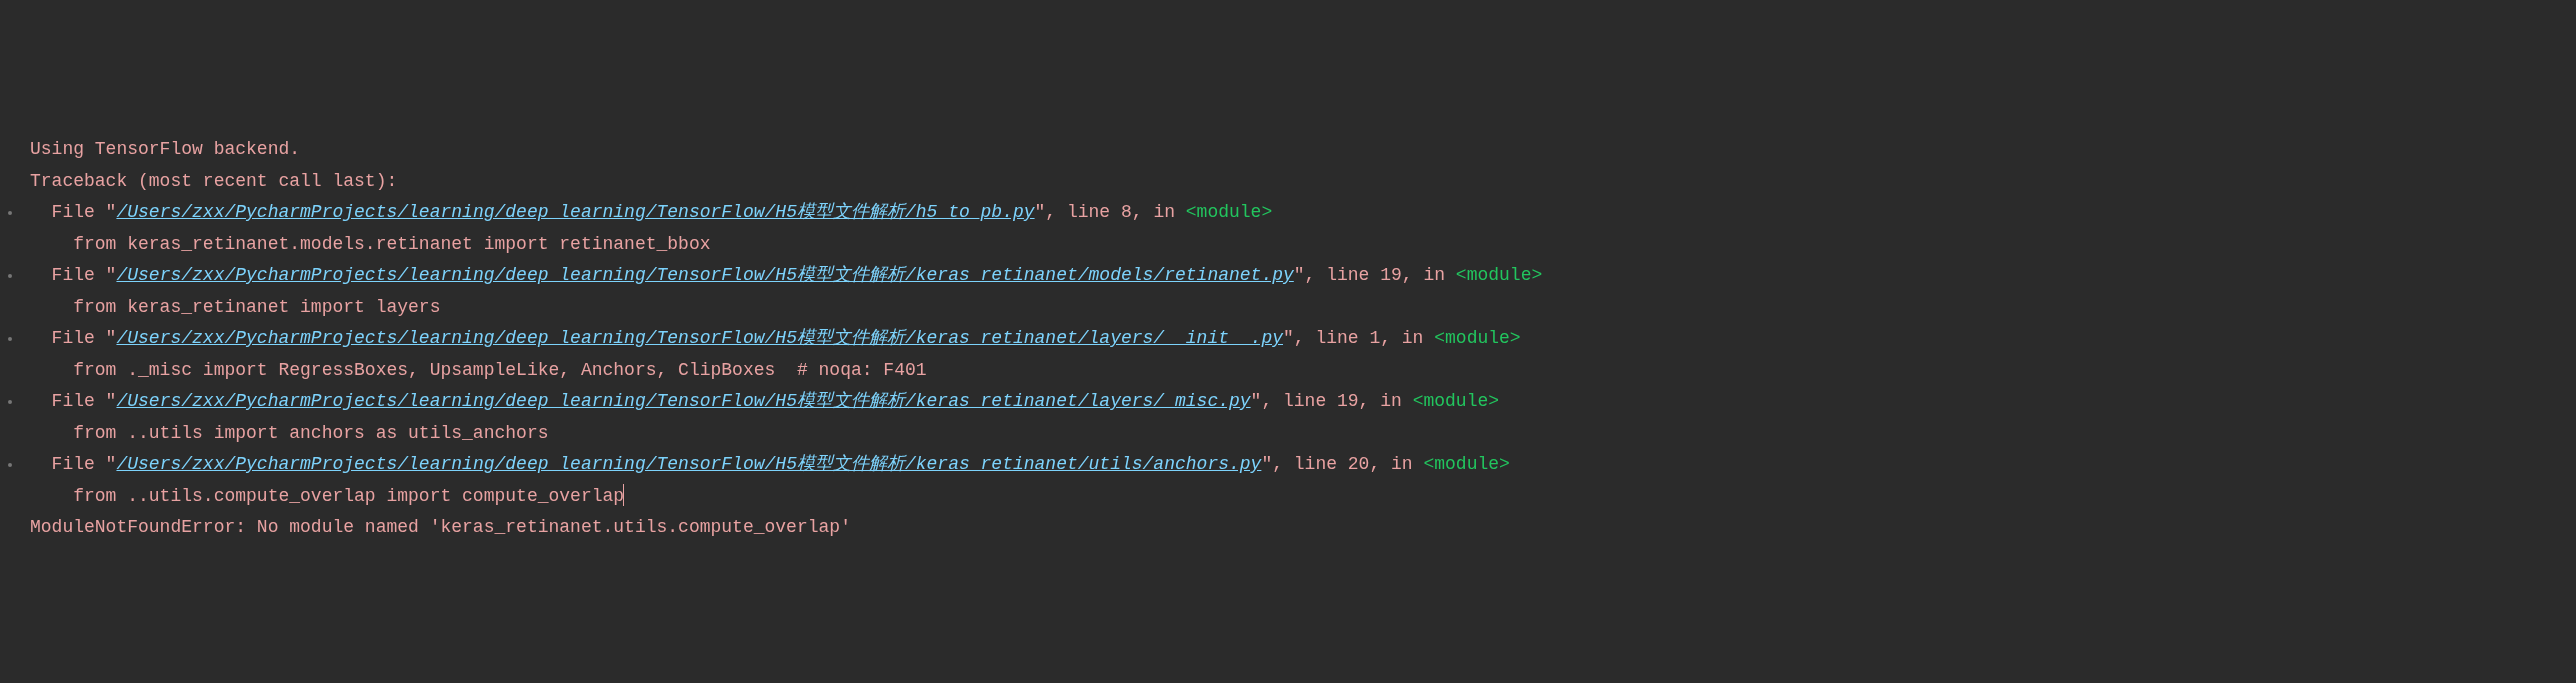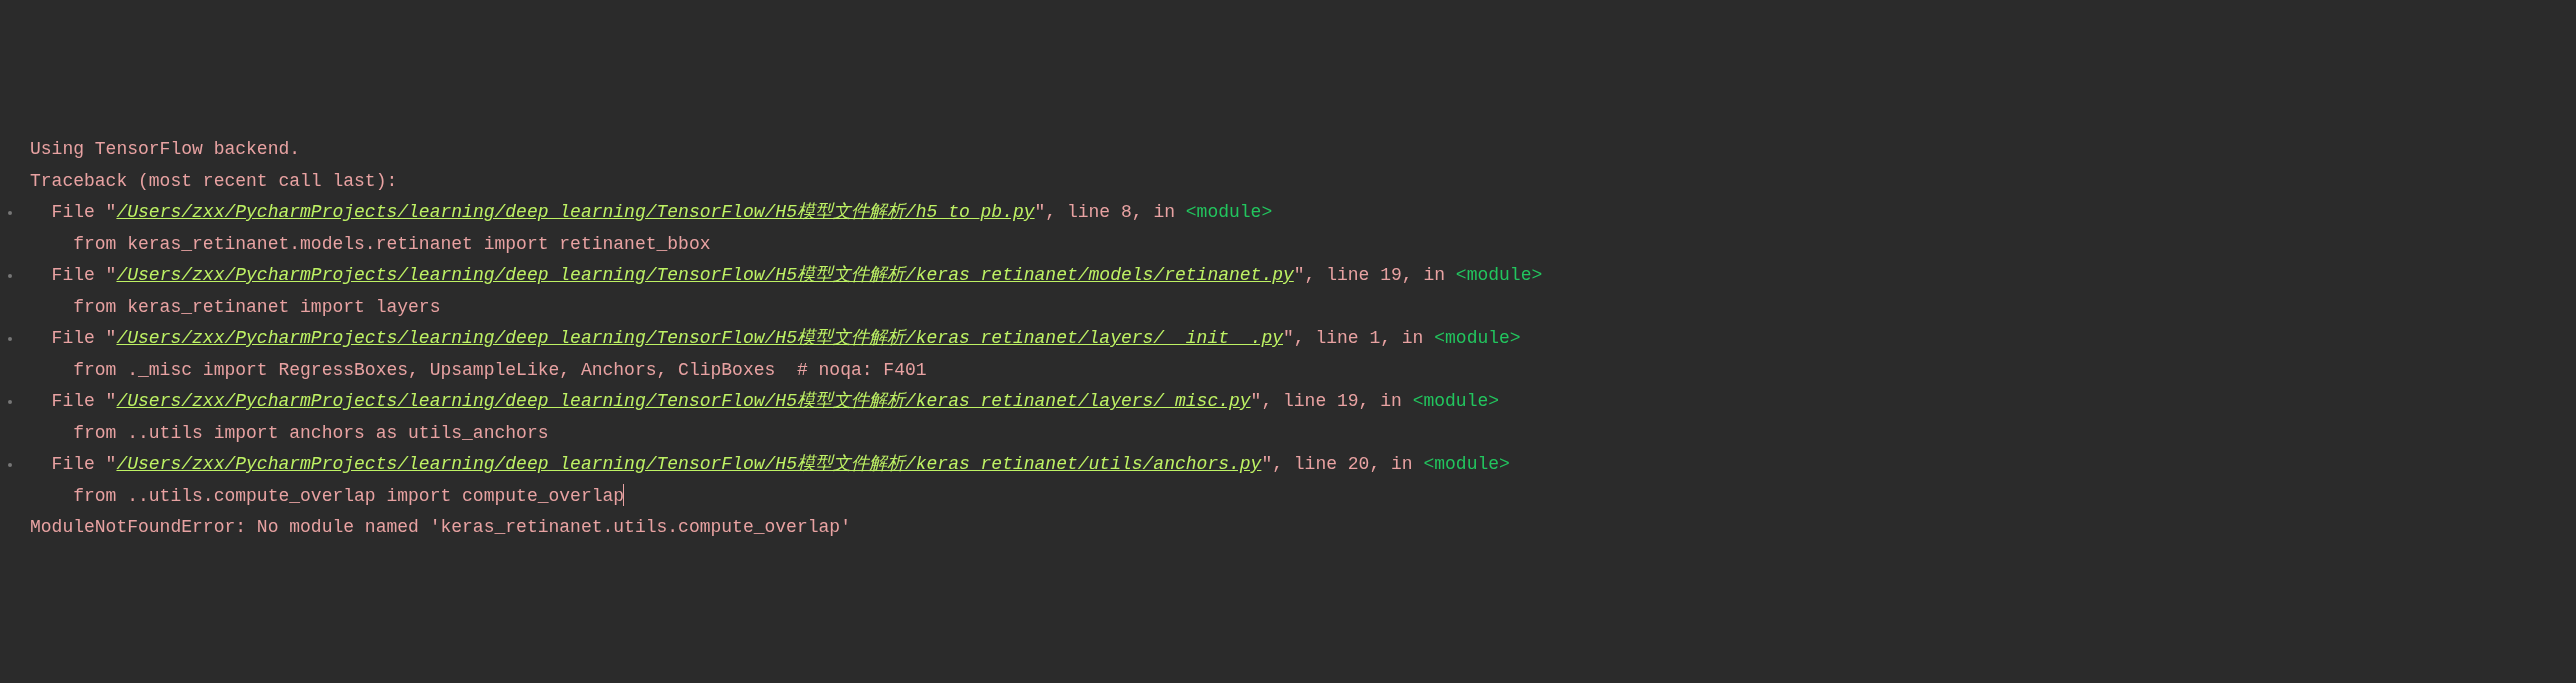--- a/index.html
+++ b/index.html
@@ -21,21 +21,21 @@
       display: block;
       position: relative;
     }
     .general-text {
       color: #e8a2a2;
     }
     .file-prefix {
       color: #e8a2a2;
     }
     .file-path {
-      color: #bef264;
+      color: #7dd3fc;
       text-decoration: underline;
       font-style: italic;
     }
     .line-info {
       color: #e8a2a2;
     }
     .module-tag {
       color: #22c55e;
     }
     .gutter-dot {

